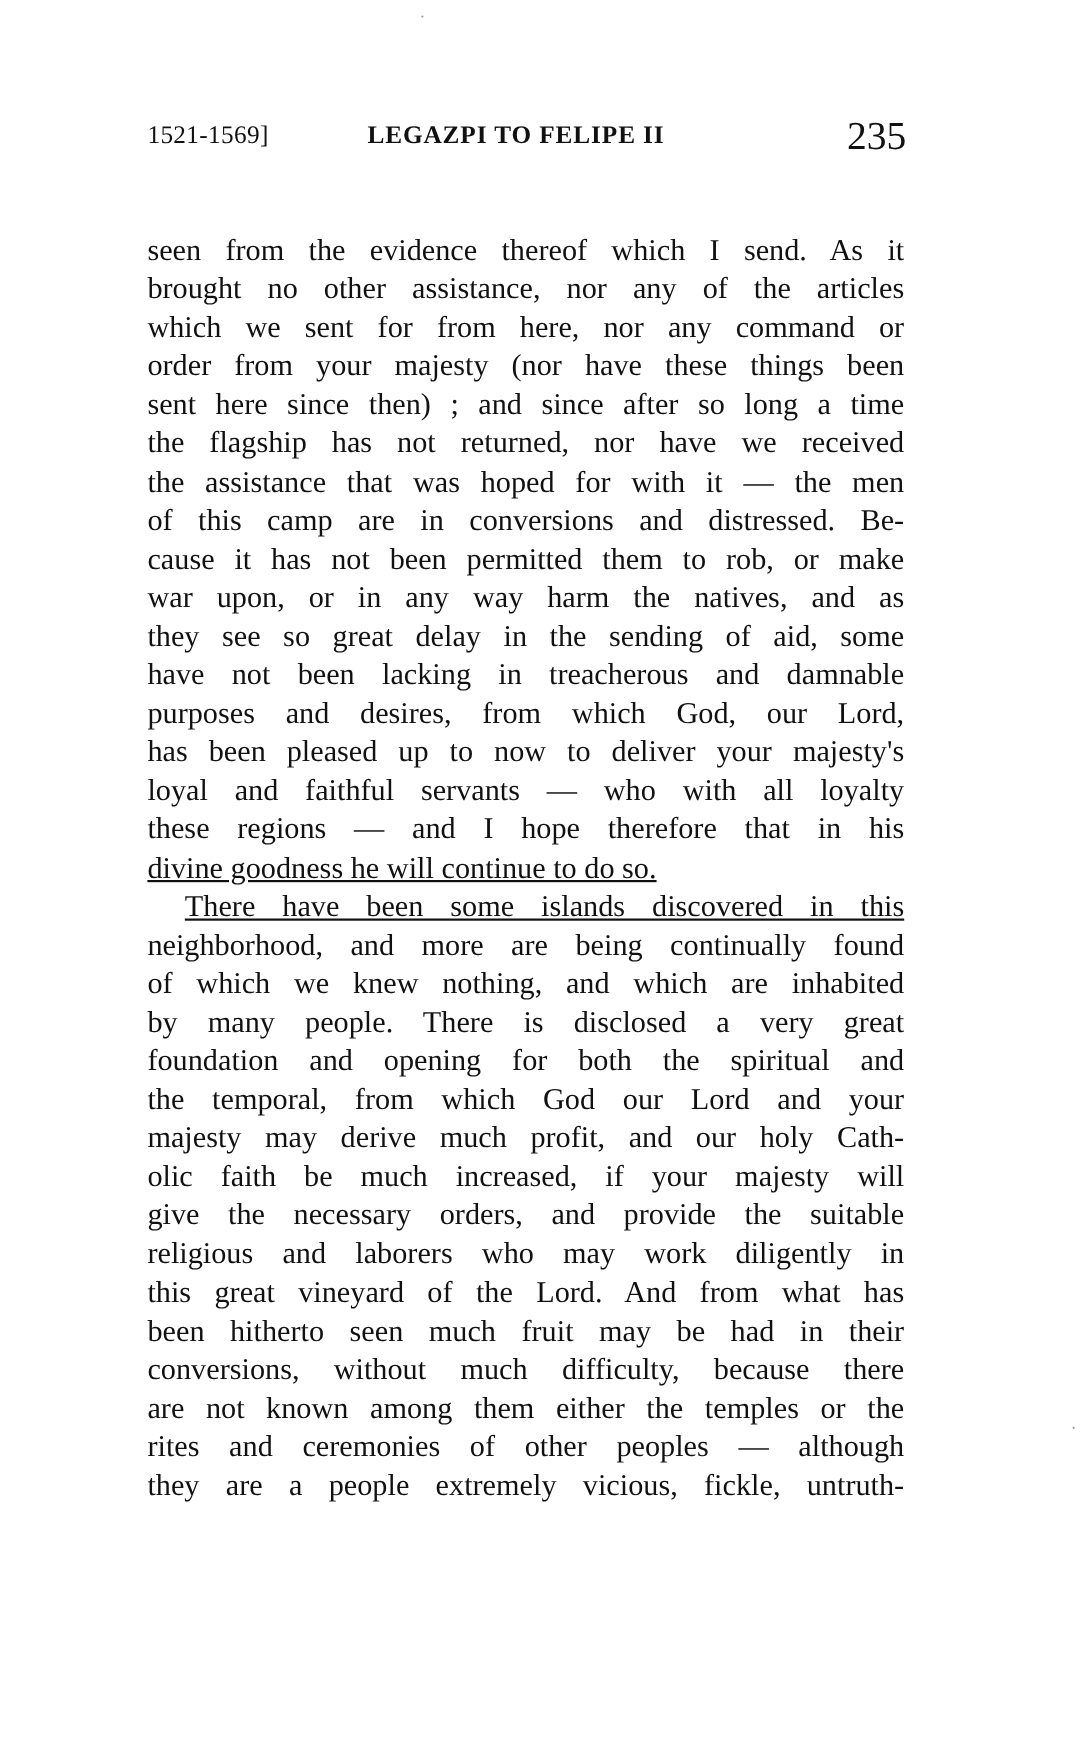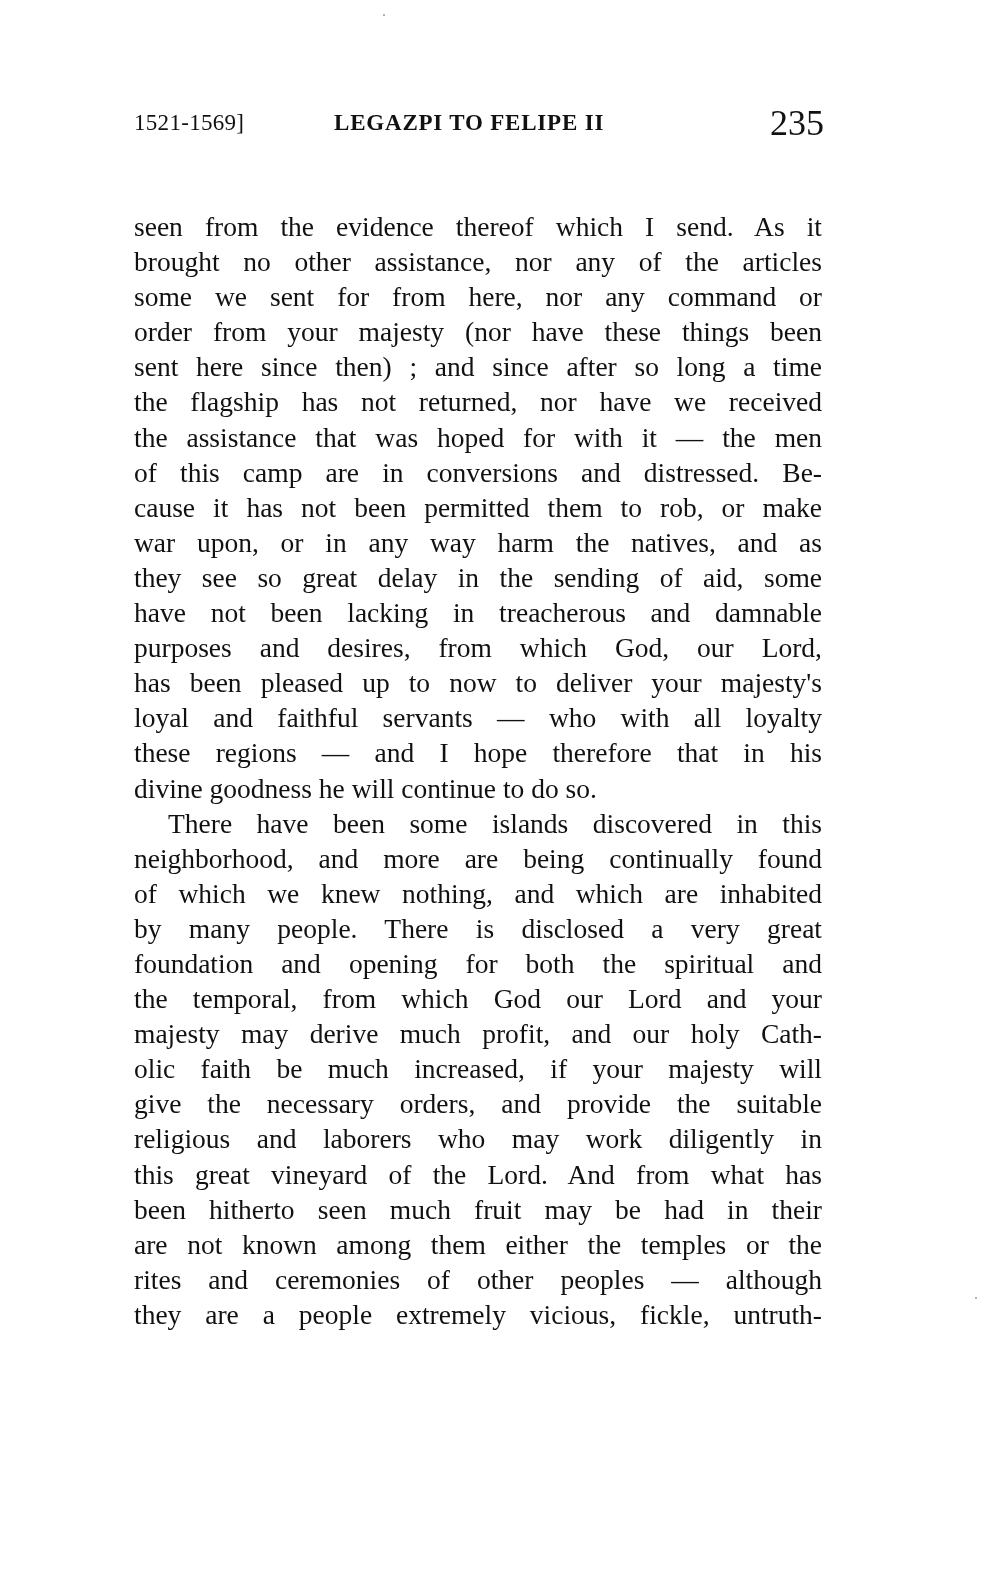--- a/index.html
+++ b/index.html
@@ -64,24 +64,26 @@
       line-height: 35.1px;
       font-size: 27.5px;
       white-space: nowrap;
       text-align: justify;
       text-align-last: justify;
       -moz-text-align-last: justify;
     }
     .line.last {
       text-align: center;
       text-align-last: left;
+      text-decoration: underline;
       -moz-text-align-last: left;
     }
     .line.indent {
       padding-left: 34px;
+      text-decoration: underline;
     }
     .speck {
       position: absolute;
       width: 2px;
       height: 2px;
       background: #999;
       border-radius: 1px;
     }
   </style>
 </head>
@@ -92,21 +94,21 @@
   <div class="running-head">
     <span class="rh-left">1521-1569]</span>
     <span class="rh-center">LEGAZPI TO FELIPE II</span>
     <span class="rh-right">235</span>
   </div>
 
   <div class="body-text">
     <div class="paragraph">
       <span class="line">seen from the evidence thereof which I send.  As it</span>
       <span class="line">brought no other assistance, nor any of the articles</span>
-      <span class="line">some we sent for from here, nor any command or</span>
+      <span class="line">which we sent for from here, nor any command or</span>
       <span class="line">order from your majesty (nor have these things been</span>
       <span class="line">sent here since then) ; and since after so long a time</span>
       <span class="line">the flagship has not returned, nor have we received</span>
       <span class="line">the assistance that was hoped for with it — the men</span>
       <span class="line">of this camp are in conversions and distressed.  Be-</span>
       <span class="line">cause it has not been permitted them to rob, or make</span>
       <span class="line">war upon, or in any way harm the natives, and as</span>
       <span class="line">they see so great delay in the sending of aid, some</span>
       <span class="line">have not been lacking in treacherous and damnable</span>
       <span class="line">purposes and desires, from which God, our Lord,</span>
@@ -121,20 +123,21 @@
       <span class="line">of which we knew nothing, and which are inhabited</span>
       <span class="line">by many people.  There is disclosed a very great</span>
       <span class="line">foundation and opening for both the spiritual and</span>
       <span class="line">the temporal, from which God our Lord and your</span>
       <span class="line">majesty may derive much profit, and our holy Cath-</span>
       <span class="line">olic faith be much increased, if your majesty will</span>
       <span class="line">give the necessary orders, and provide the suitable</span>
       <span class="line">religious and laborers who may work diligently in</span>
       <span class="line">this great vineyard of the Lord.  And from what has</span>
       <span class="line">been hitherto seen much fruit may be had in their</span>
+      <span class="line">conversions, without much difficulty, because there</span>
       <span class="line">are not known among them either the temples or the</span>
       <span class="line">rites and ceremonies of other peoples — although</span>
       <span class="line">they are a people extremely vicious, fickle, untruth-</span>
     </div>
   </div>
 
   <span class="speck" style="left:383px;top:14px;"></span>
   <span class="speck" style="left:975px;top:1297px;"></span>
 </div>
 

